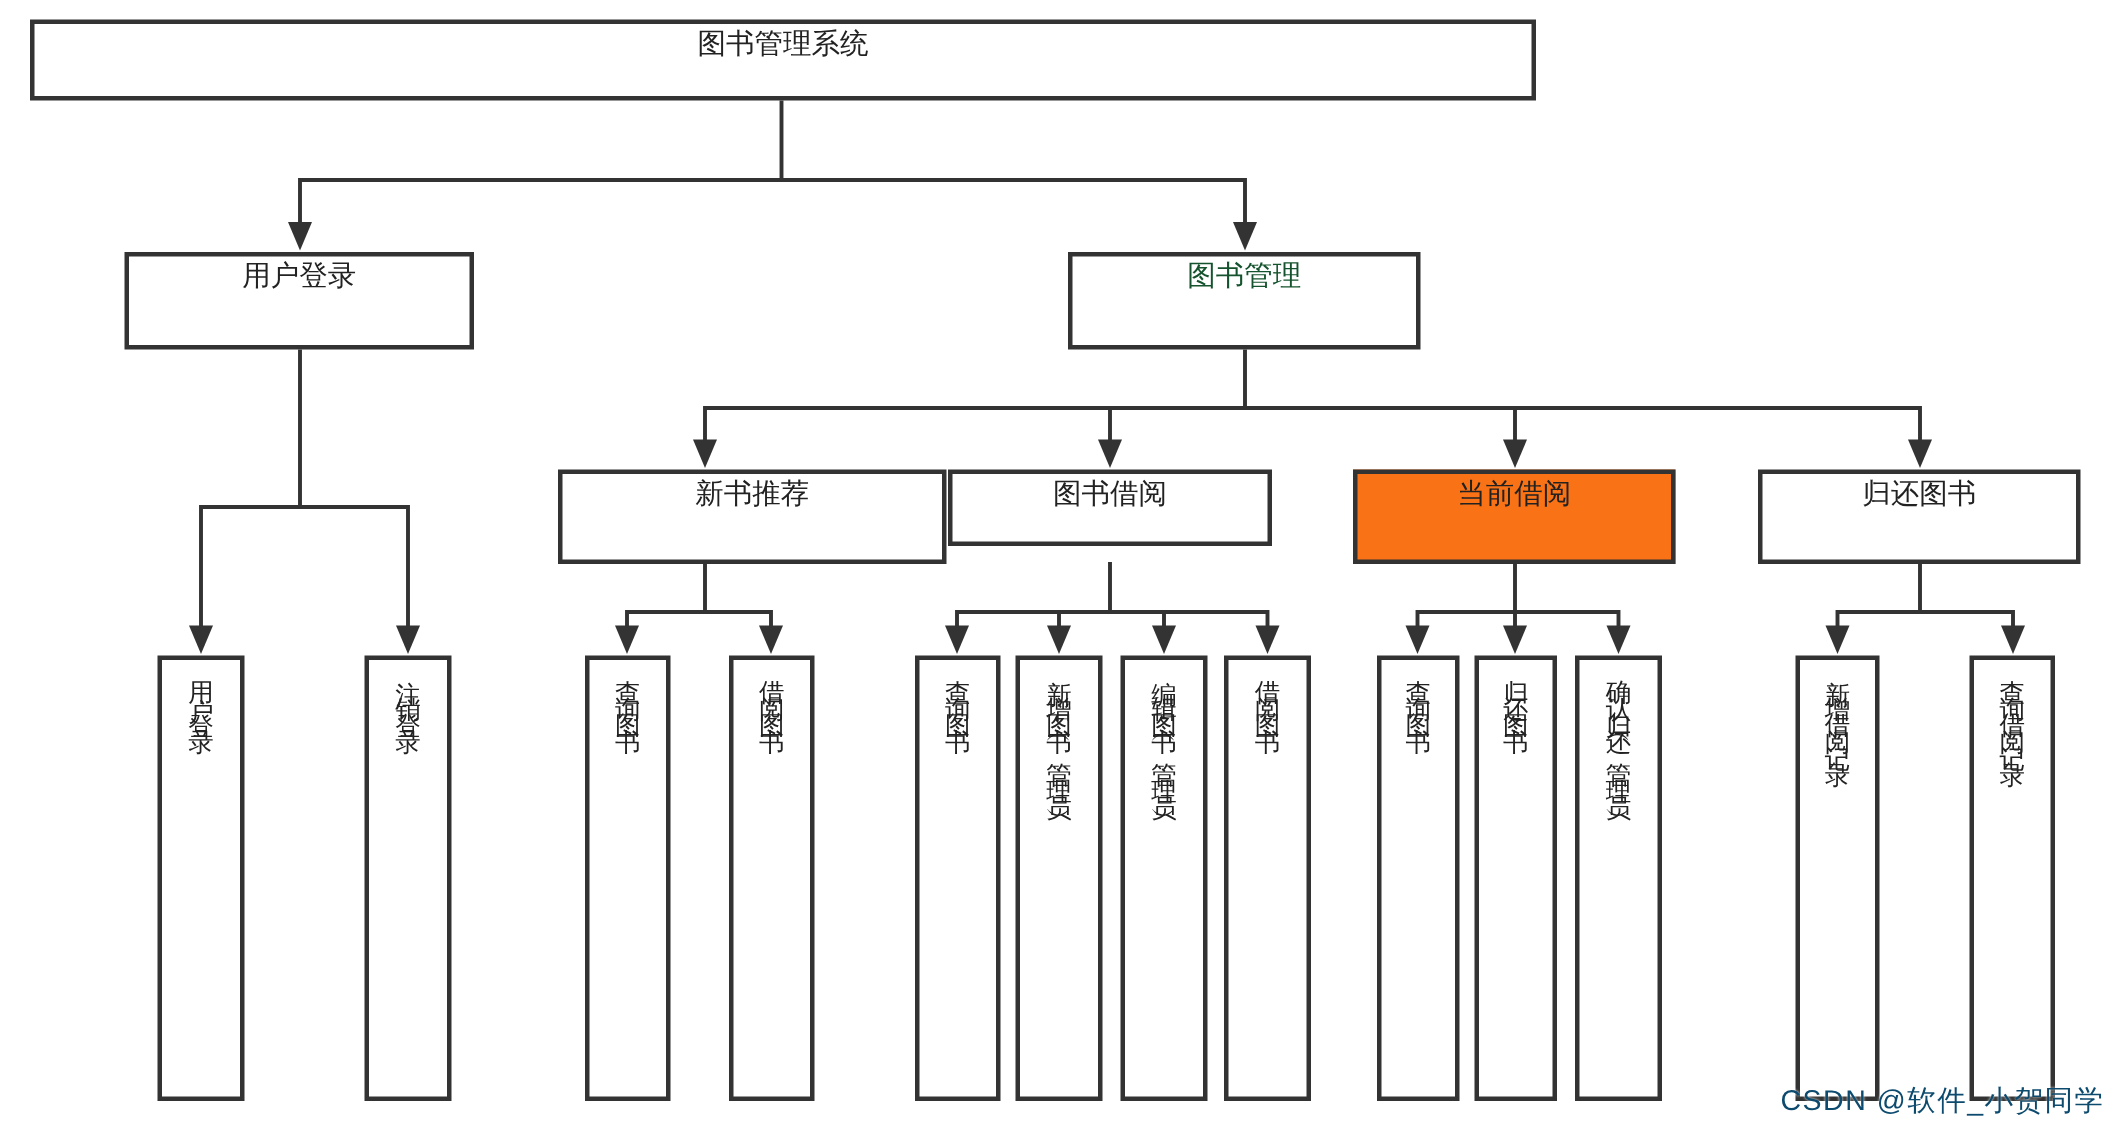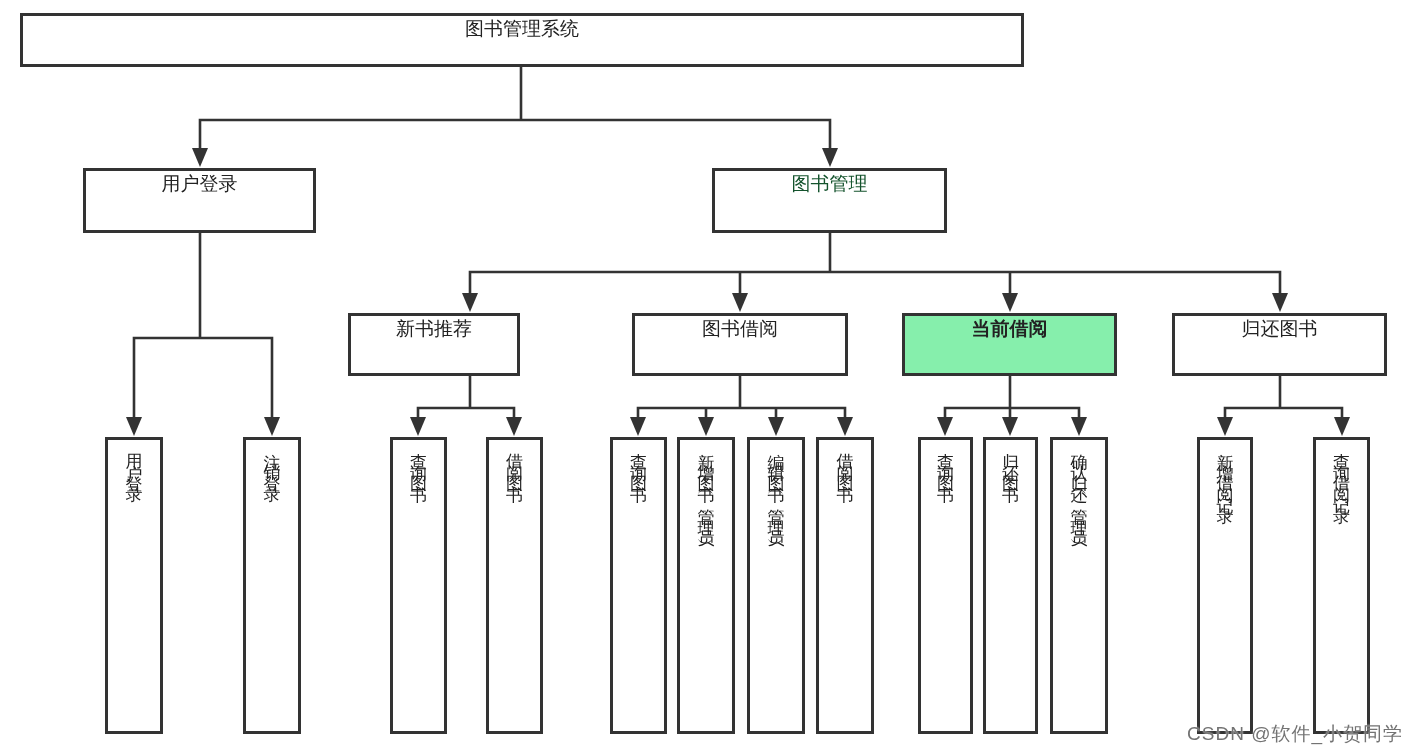--- a/index.html
+++ b/index.html
@@ -29,21 +29,21 @@
     text-orientation:mixed;
     letter-spacing:11px;
     line-height:1;
     white-space:nowrap;
   }
   .watermark{
     position:absolute;
     right:2px;
     bottom:0px;
     font-size:19px;
-    color:#737373;
+    color:#0c4a6e;
     letter-spacing:1px;
     z-index:3;
     text-shadow:0 0 2px #ffffff;
   }
 </style>
 </head>
 <body>
 
 <div id="canvas">
   <svg id="wires" width="1405" height="747" viewBox="0 0 1405 747" xmlns="http://www.w3.org/2000/svg">
@@ -71,27 +71,27 @@
   <div id="nodes">
       <div class="node h" style="left: 20px; top: 13px; width: 1004px; height: 54px; border-color: rgb(51, 51, 51); background: rgb(255, 255, 255);">
         <span class="lbl" style="color: rgb(34, 34, 34);">图书管理系统</span>
       </div>
       <div class="node h" style="left: 83px; top: 168px; width: 233px; height: 65px; border-color: rgb(51, 51, 51); background: rgb(255, 255, 255);">
         <span class="lbl" style="color: rgb(34, 34, 34);">用户登录</span>
       </div>
       <div class="node h" style="left: 712px; top: 168px; width: 235px; height: 65px; border-color: rgb(51, 51, 51); background: rgb(255, 255, 255);">
         <span class="lbl" style="color: #14532d;">图书管理</span>
       </div>
-      <div class="node h" style="left: 348px; top: 313px; width: 172px; height: 63px; border-color: rgb(51, 51, 51); background: rgb(255, 255, 255);">
+      <div class="node h" style="left: 372px; top: 313px; width: 259px; height: 63px; border-color: rgb(51, 51, 51); background: rgb(255, 255, 255);">
         <span class="lbl" style="color: rgb(34, 34, 34);">新书推荐</span>
       </div>
-      <div class="node h" style="left: 632px; top: 313px; width: 216px; height: 63px; border-color: rgb(51, 51, 51); background: rgb(255, 255, 255);">
+      <div class="node h" style="left: 632px; top: 313px; width: 216px; height: 51px; border-color: rgb(51, 51, 51); background: rgb(255, 255, 255);">
         <span class="lbl" style="color: rgb(34, 34, 34);">图书借阅</span>
       </div>
-      <div class="node h" style="left: 902px; top: 313px; width: 215px; height: 63px; border-color: rgb(51, 51, 51); background: #86efac; font-weight: bold;">
+      <div class="node h" style="left: 902px; top: 313px; width: 215px; height: 63px; border-color: rgb(51, 51, 51); background: #f97316;">
         <span class="lbl" style="color: rgb(34, 34, 34);">当前借阅</span>
       </div>
       <div class="node h" style="left: 1172px; top: 313px; width: 215px; height: 63px; border-color: rgb(51, 51, 51); background: rgb(255, 255, 255);">
         <span class="lbl" style="color: rgb(34, 34, 34);">归还图书</span>
       </div>
       <div class="node v" style="left: 105px; top: 437px; width: 58px; height: 297px; border-color: rgb(51, 51, 51); background: rgb(255, 255, 255);">
         <span class="lbl" style="color: rgb(34, 34, 34);">用户登录</span>
       </div>
       <div class="node v" style="left: 243px; top: 437px; width: 58px; height: 297px; border-color: rgb(51, 51, 51); background: rgb(255, 255, 255);">
         <span class="lbl" style="color: rgb(34, 34, 34);">注销登录</span>

